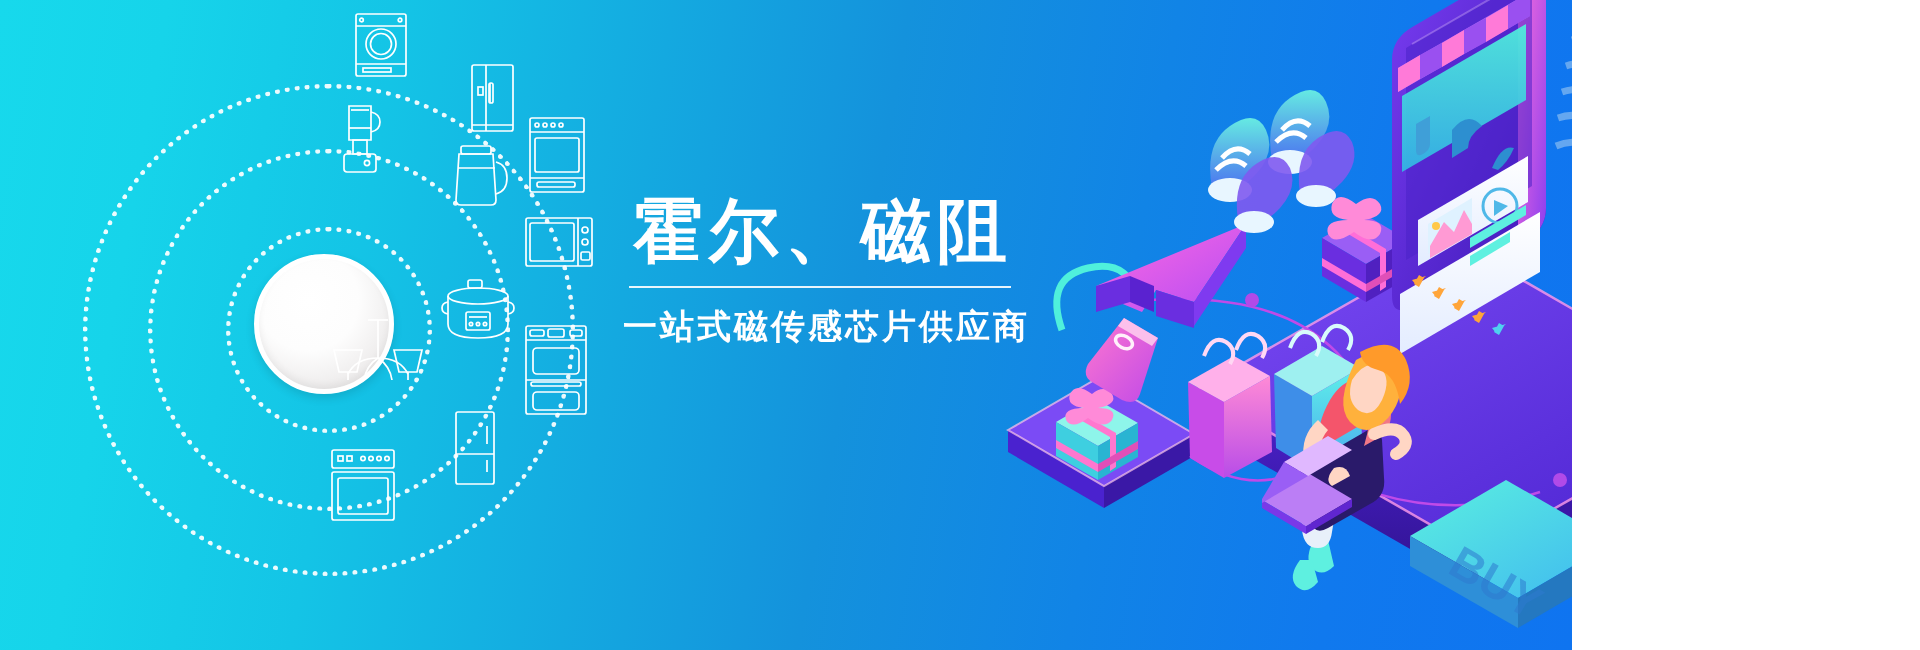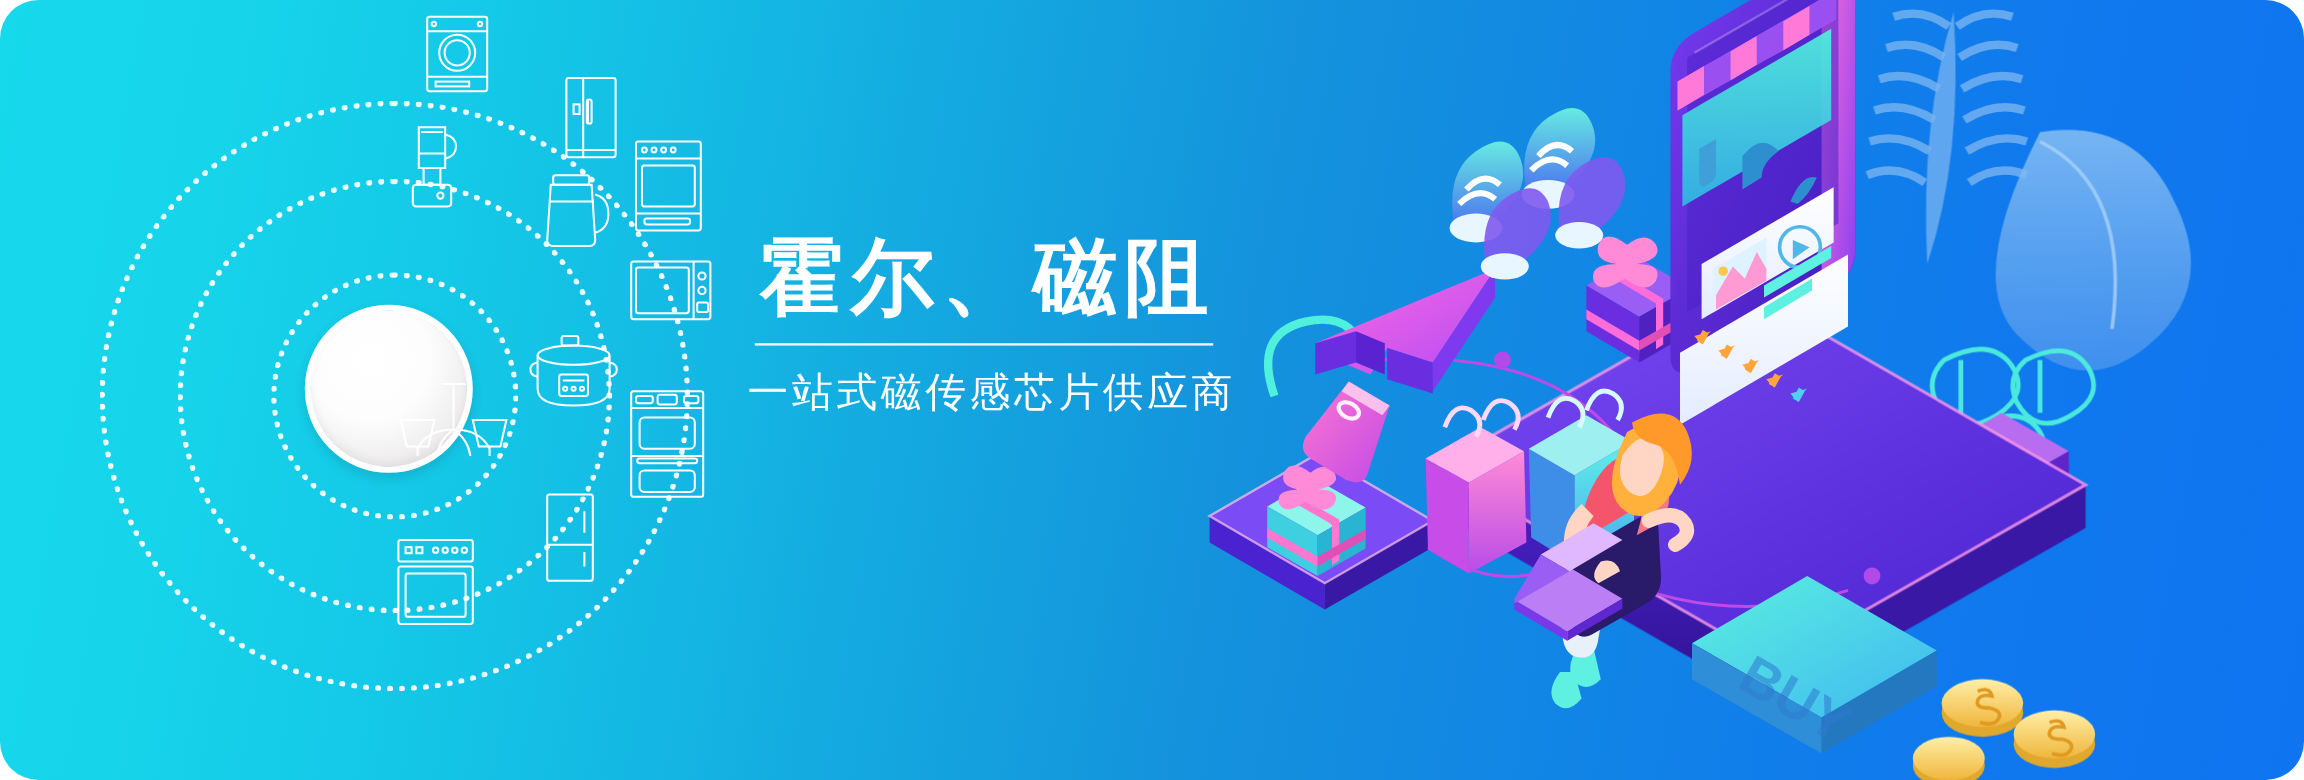--- a/index.html
+++ b/index.html
@@ -1,23 +1,22 @@
 <!DOCTYPE html>
 <html><head>
 <meta charset="utf-8">
 <style>
   html,body{margin:0;padding:0;}
   body{
     width:1920px;height:650px;overflow:hidden;
     font-family:"Liberation Sans","DejaVu Sans",sans-serif;
   }
   #banner{
-    position:relative;width:1920px;height:650px;overflow:hidden;
+    position:relative;width:1572px;height:650px;overflow:hidden;
     background:linear-gradient(100deg,#17d9ec 0%,#16d4ea 10%,#14c4e6 24%,#14a9e0 40%,#1492dc 54%,#1184e6 70%,#1079ee 85%,#0f74f0 100%);
-    border-radius:32px;
   }
 
   
   #left-graphic{position:absolute;left:58px;top:-22px;width:560px;height:700px;}
   .ring{position:absolute;border-radius:50%;border-style:dotted;border-color:rgba(255,255,255,.92);}
   #ring-outer{width:482px;height:482px;left:25px;top:106px;border-width:5px;}
   #ring-mid{width:352px;height:352px;left:90px;top:171px;border-width:5px;}
   #ring-inner{width:196px;height:196px;left:168px;top:249px;border-width:5px;}
   #center-disc{
     position:absolute;left:196px;top:276px;width:140px;height:140px;border-radius:50%;
@@ -31,21 +30,21 @@
   
   #headline-block{position:absolute;left:620px;top:196px;width:400px;text-align:center;}
   #headline{
     font-size:70px;line-height:1.0;color:#ffffff;font-weight:700;
     letter-spacing:6px;white-space:nowrap;
     font-family:"DejaVu Sans","Liberation Sans",sans-serif;
     text-indent:6px;
   }
   #divider{height:2px;background:rgba(255,255,255,.9);margin:20px auto 16px;width:382px;}
   #subtitle{
-    font-size:34px;color:#ffffff;font-weight:400;letter-spacing:3px;white-space:nowrap;
+    font-size:34px;color:#ffffff;font-weight:700;letter-spacing:3px;white-space:nowrap;
     font-family:"DejaVu Sans","Liberation Sans",sans-serif;text-indent:3px;
   }
 
   
   #right-illu{position:absolute;left:1000px;top:0;width:920px;height:650px;}
 </style>
 </head>
 <body>
 
 <div id="banner">

